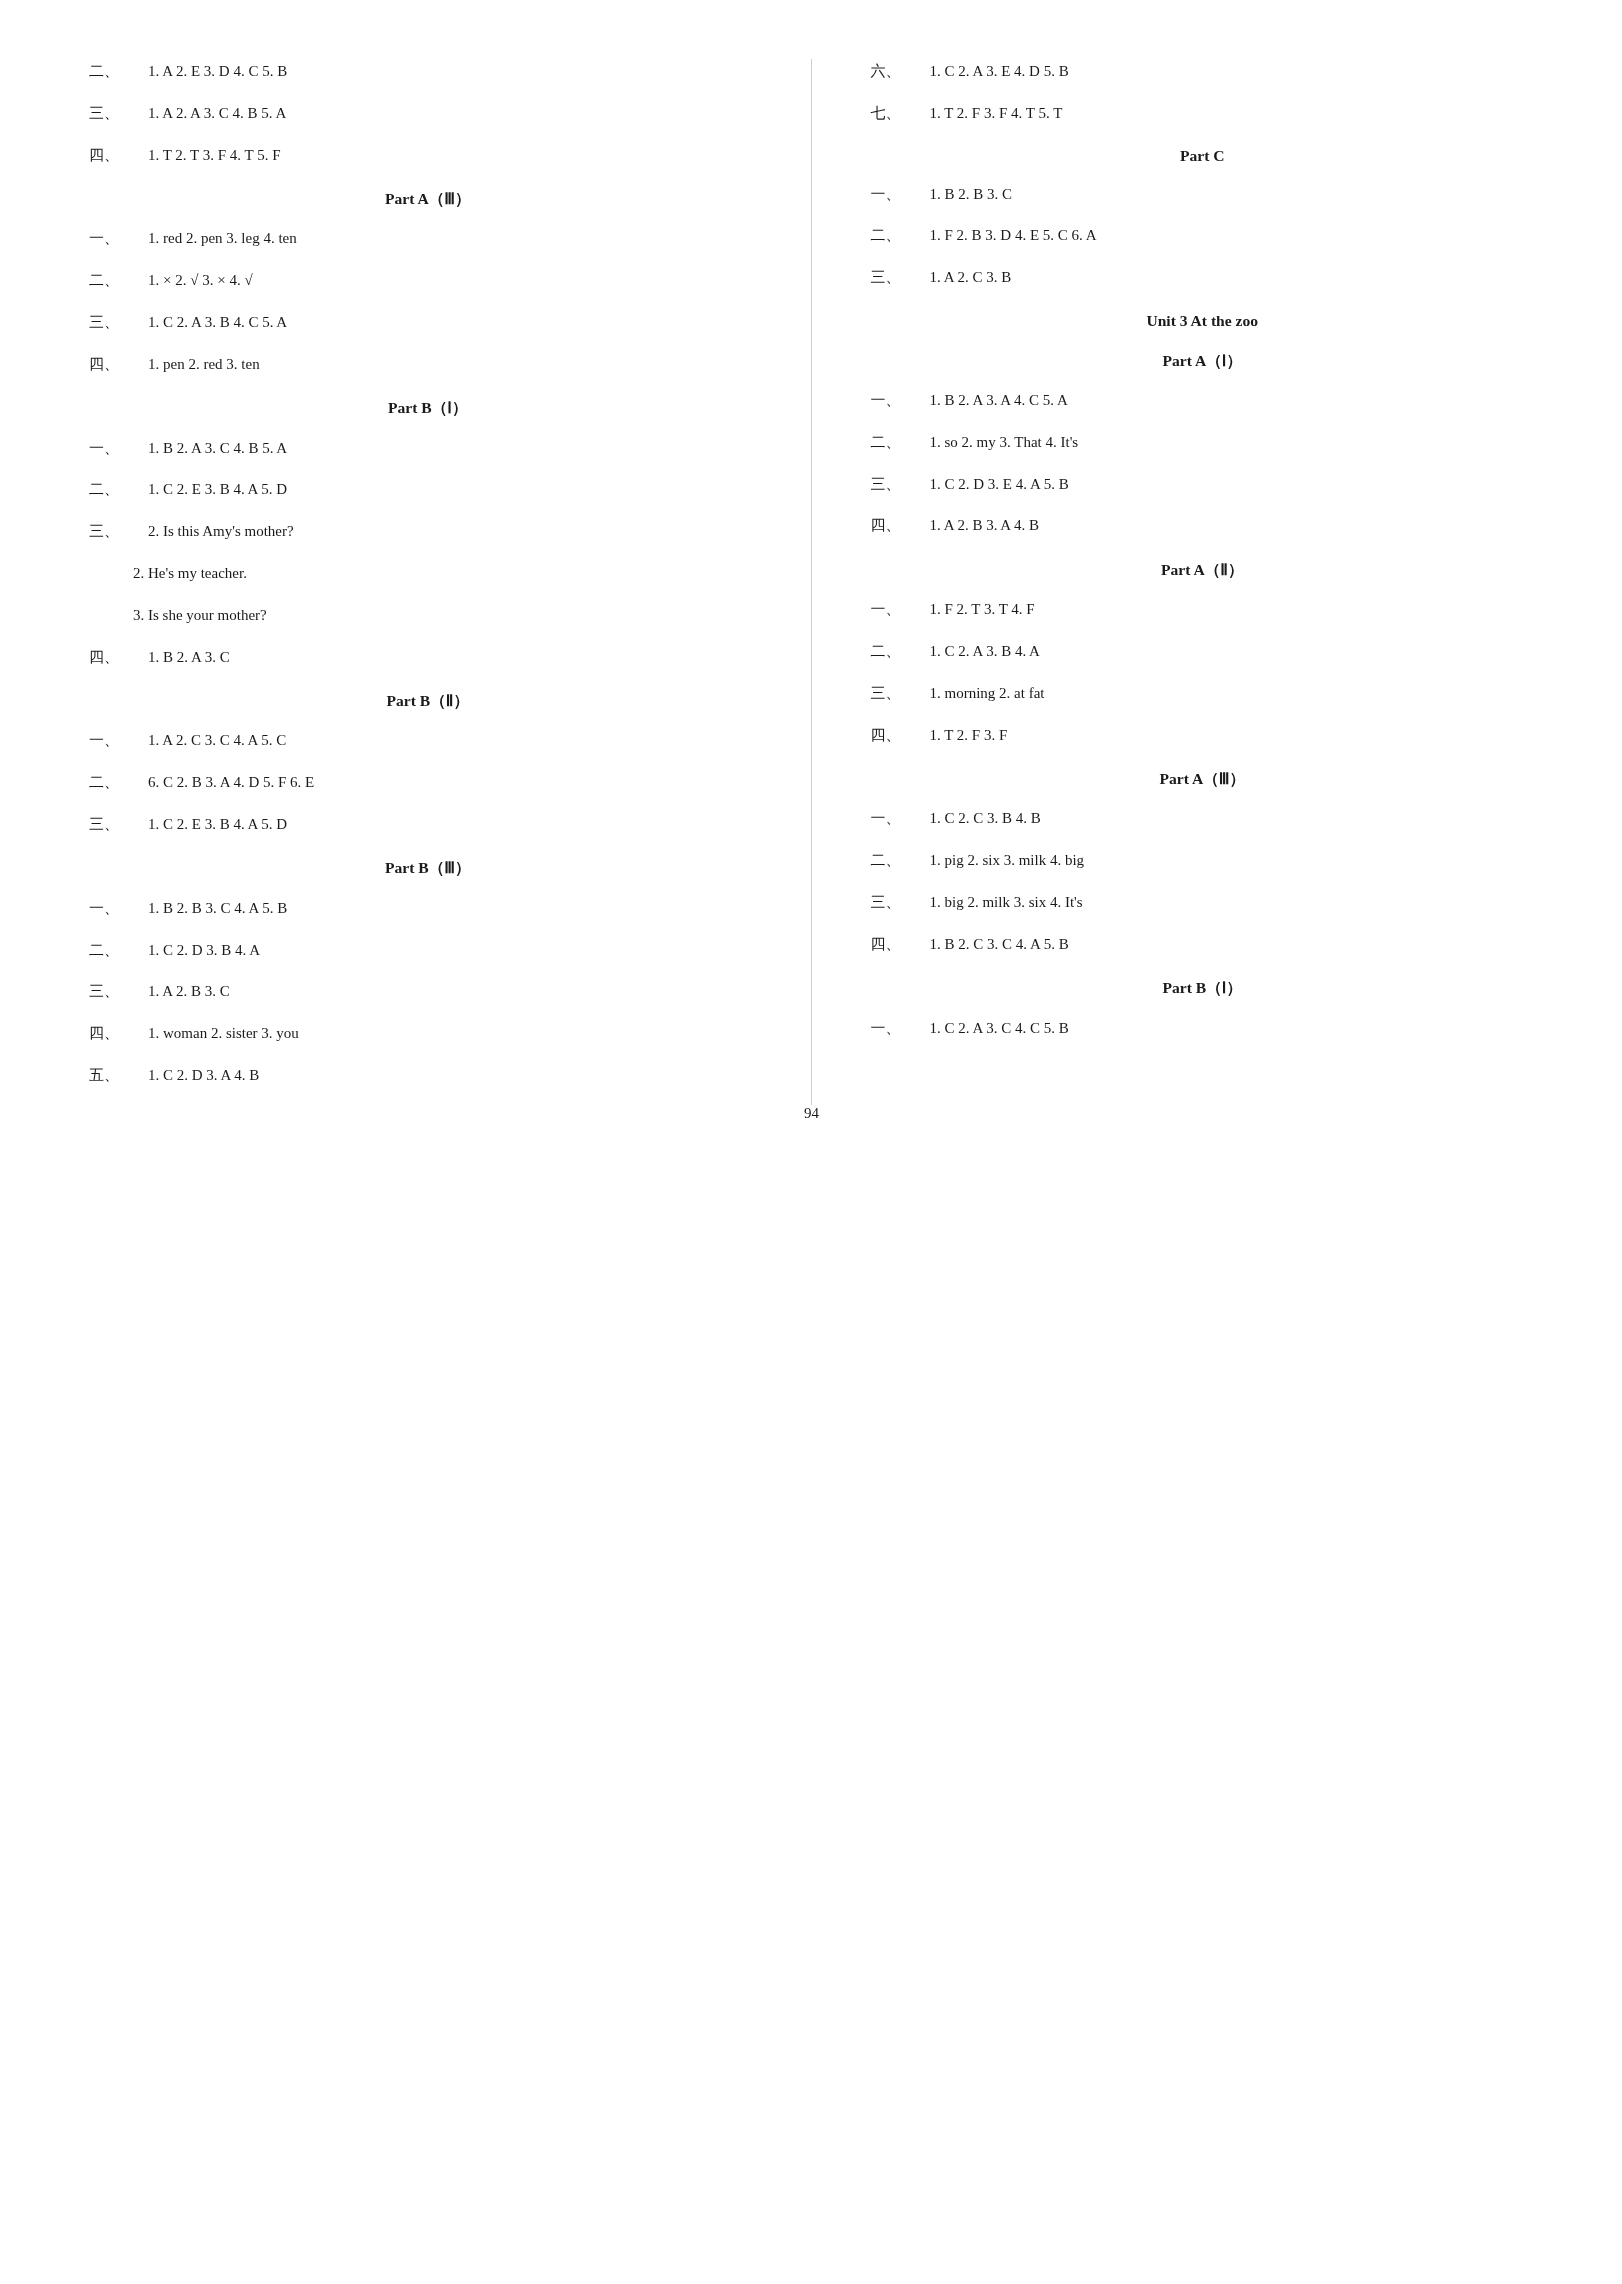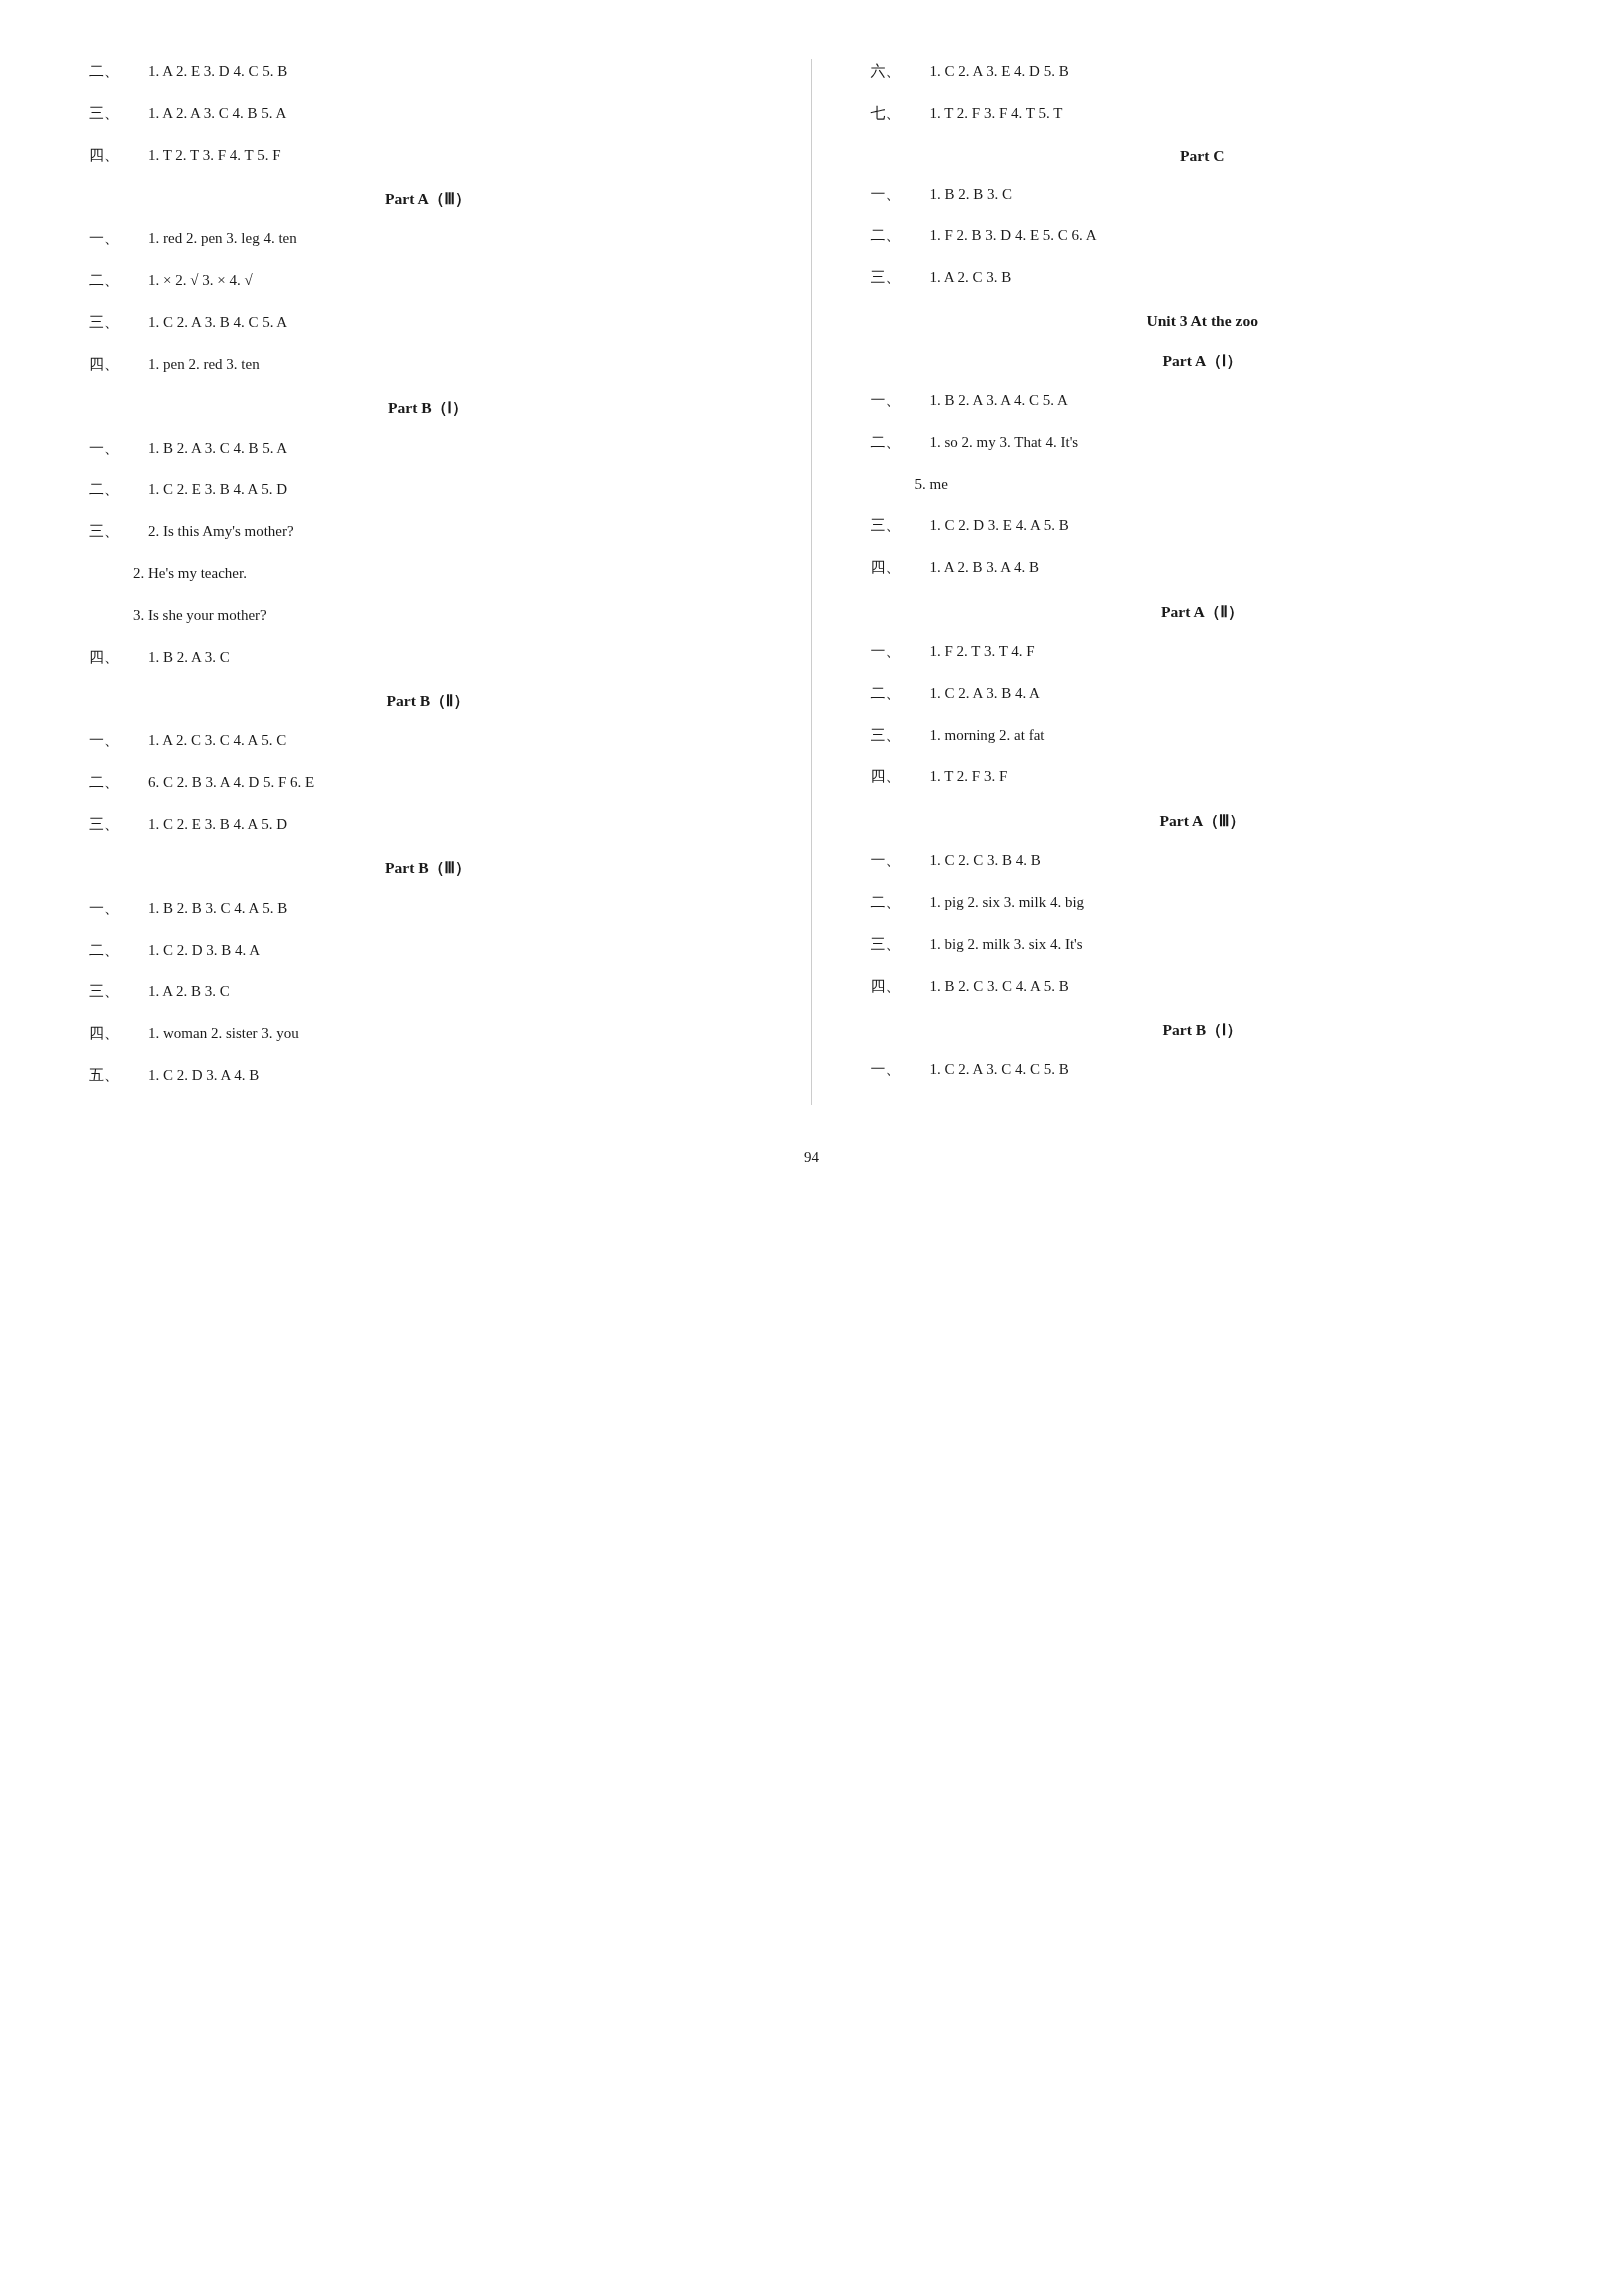--- a/index.html
+++ b/index.html
@@ -54,21 +54,20 @@
       margin: 21px 0 16.3px 0;
       font-size: 15.6px;
     }
 
     .indent {
       margin-left: 44px;
     }
 
     .page-number {
       text-align: center;
-      margin-top: 44px;
       font-size: 15px;
     }
 
     .line-with-prefix {
       display: flex;
       align-items: flex-start;
     }
 
     .prefix {
       min-width: 59px;
@@ -196,21 +195,20 @@
         <div class="section-header">Unit 3  At the zoo</div>
         <div class="section-header">Part A（Ⅰ）</div>
         <div class="section-line line-with-prefix">
           <span class="prefix">一、</span>
           <span class="content">1. B  2. A  3. A  4. C  5. A</span>
         </div>
         <div class="section-line line-with-prefix">
           <span class="prefix">二、</span>
           <span class="content">1. so  2. my  3. That  4. It's</span>
         </div>
-        <div class="section-line indent">5. me</div>
         <div class="section-line line-with-prefix">
           <span class="prefix">三、</span>
           <span class="content">1. C  2. D  3. E  4. A  5. B</span>
         </div>
         <div class="section-line line-with-prefix">
           <span class="prefix">四、</span>
           <span class="content">1. A  2. B  3. A  4. B</span>
         </div>
         <div class="section-header">Part A（Ⅱ）</div>
         <div class="section-line line-with-prefix">

